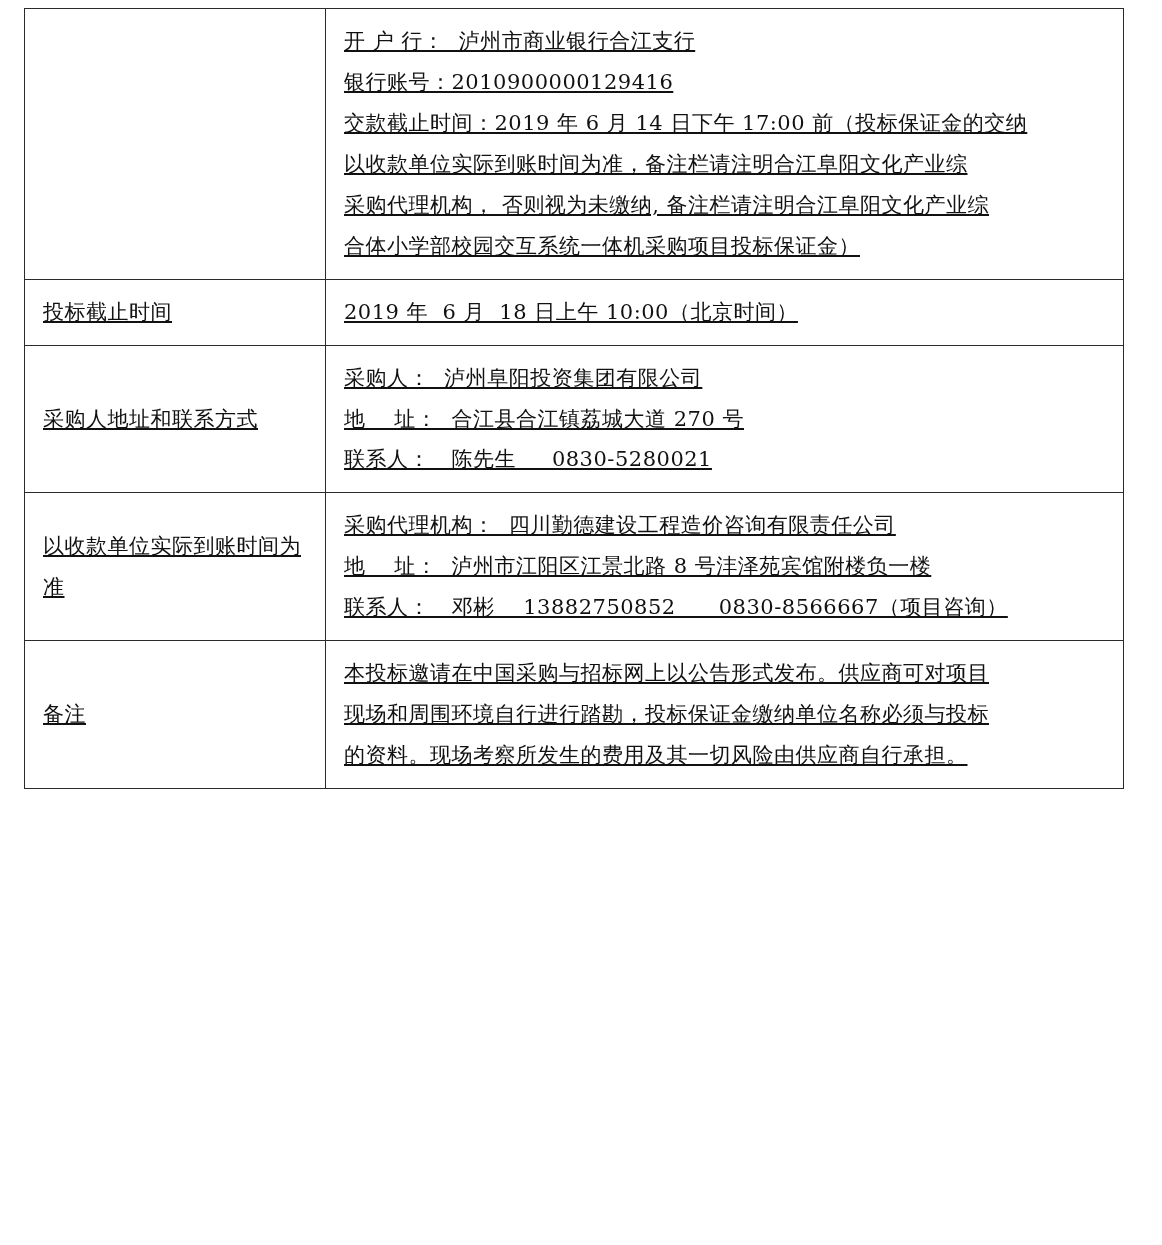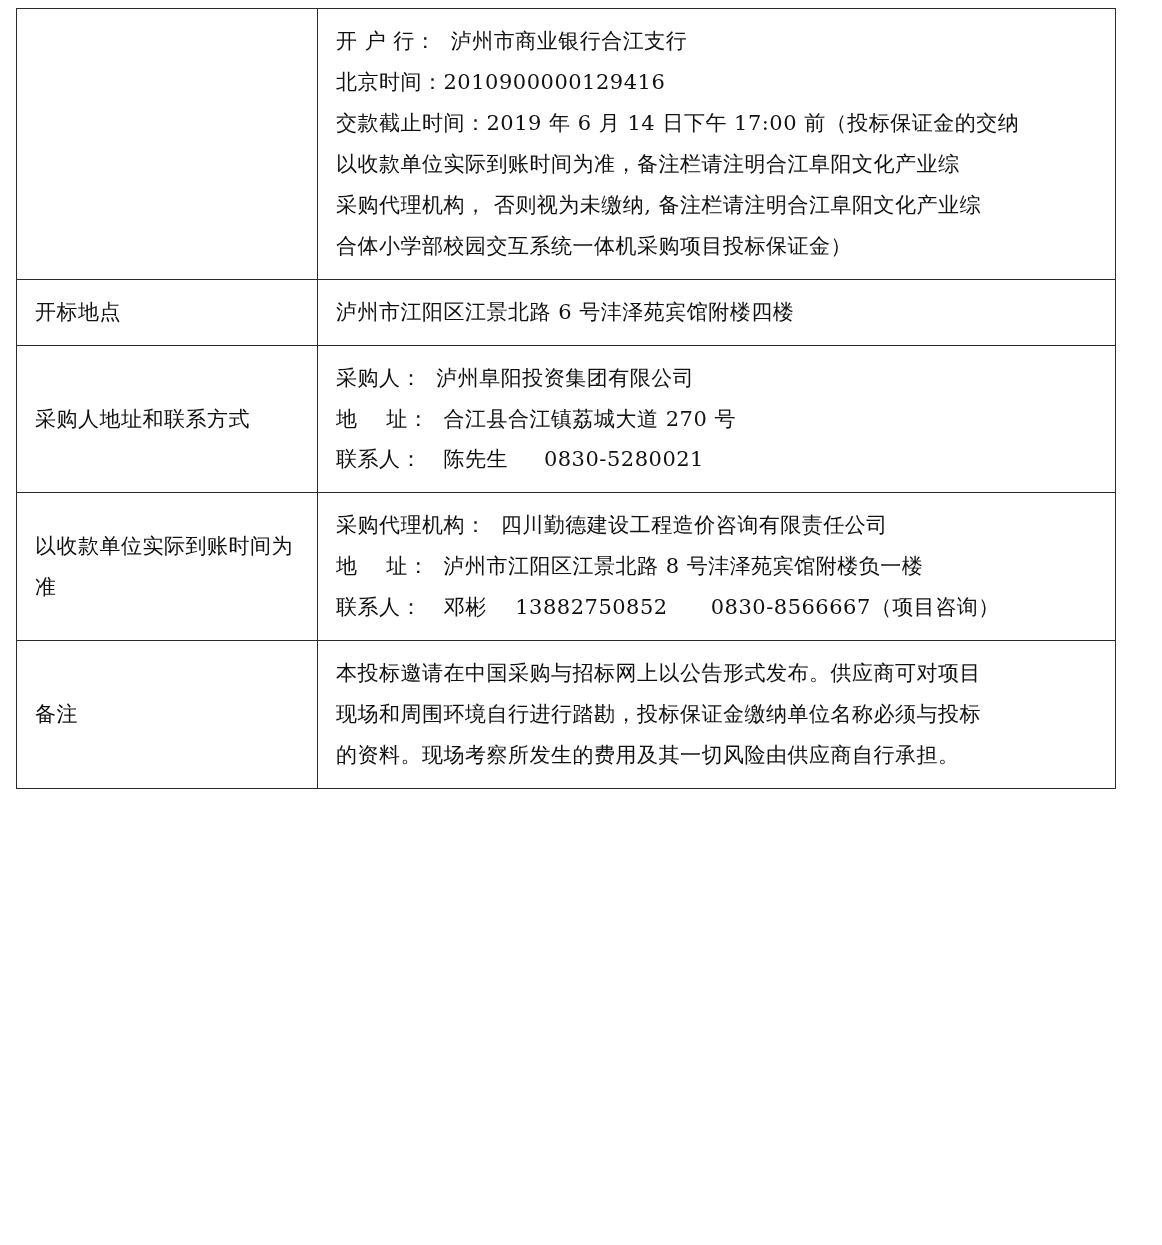--- a/index.html
+++ b/index.html
@@ -12,21 +12,22 @@
     height: 1245px;
     font-family: "DejaVu Serif", "Liberation Serif", serif;
     color: #111111;
     overflow: hidden;
   }
   .page {
     position: relative;
     width: 1162px;
     height: 1234px;
     box-sizing: border-box;
-    padding: 8px 36px 0 12px;
+    padding: 8px 36px 0 20px;
+    text-decoration: underline;
   }
   table.doc-table {
     width: 1100px;
     margin: 0 0 0 4px;
     border-collapse: collapse;
     table-layout: fixed;
   }
   table.doc-table td {
     border: 1px solid #2b2b2b;
     vertical-align: middle;
@@ -62,37 +63,37 @@
 <body>
 
 <div class="page">
   <table class="doc-table">
     <tbody>
 
       <tr class="tall-row">
         <td class="label-cell"></td>
         <td class="value-cell just-block">
           <span class="line">开 户 行：  泸州市商业银行合江支行</span>
-          <span class="line">北京时间：2010900000129416</span>
+          <span class="line">银行账号：2010900000129416</span>
           <span class="line">交款截止时间：2019 年 6 月 14 日下午 17:00 前（投标保证金的交纳</span>
           <span class="line">以收款单位实际到账时间为准，备注栏请注明合江阜阳文化产业综</span>
           <span class="line">采购代理机构， 否则视为未缴纳, 备注栏请注明合江阜阳文化产业综</span>
           <span class="line">合体小学部校园交互系统一体机采购项目投标保证金）</span>
         </td>
       </tr>
 
+      <tr class="single-row">
+        <td class="label-cell">投标截止时间</td>
+        <td class="value-cell">
+          <span class="line">2019 年  6 月  18 日上午 10:00（北京时间）</span>
+        </td>
+      </tr>
 
 
 
-      <tr class="single-row">
-        <td class="label-cell">开标地点</td>
-        <td class="value-cell">
-          <span class="line">泸州市江阳区江景北路 6 号沣泽苑宾馆附楼四楼</span>
-        </td>
-      </tr>
 
       <tr class="tall-row">
         <td class="label-cell label-multi">采购人地址和联系方式</td>
         <td class="value-cell">
           <span class="line">采购人：  泸州阜阳投资集团有限公司</span>
           <span class="line">地    址：  合江县合江镇荔城大道 270 号</span>
           <span class="line">联系人：   陈先生     0830-5280021</span>
         </td>
       </tr>
 

